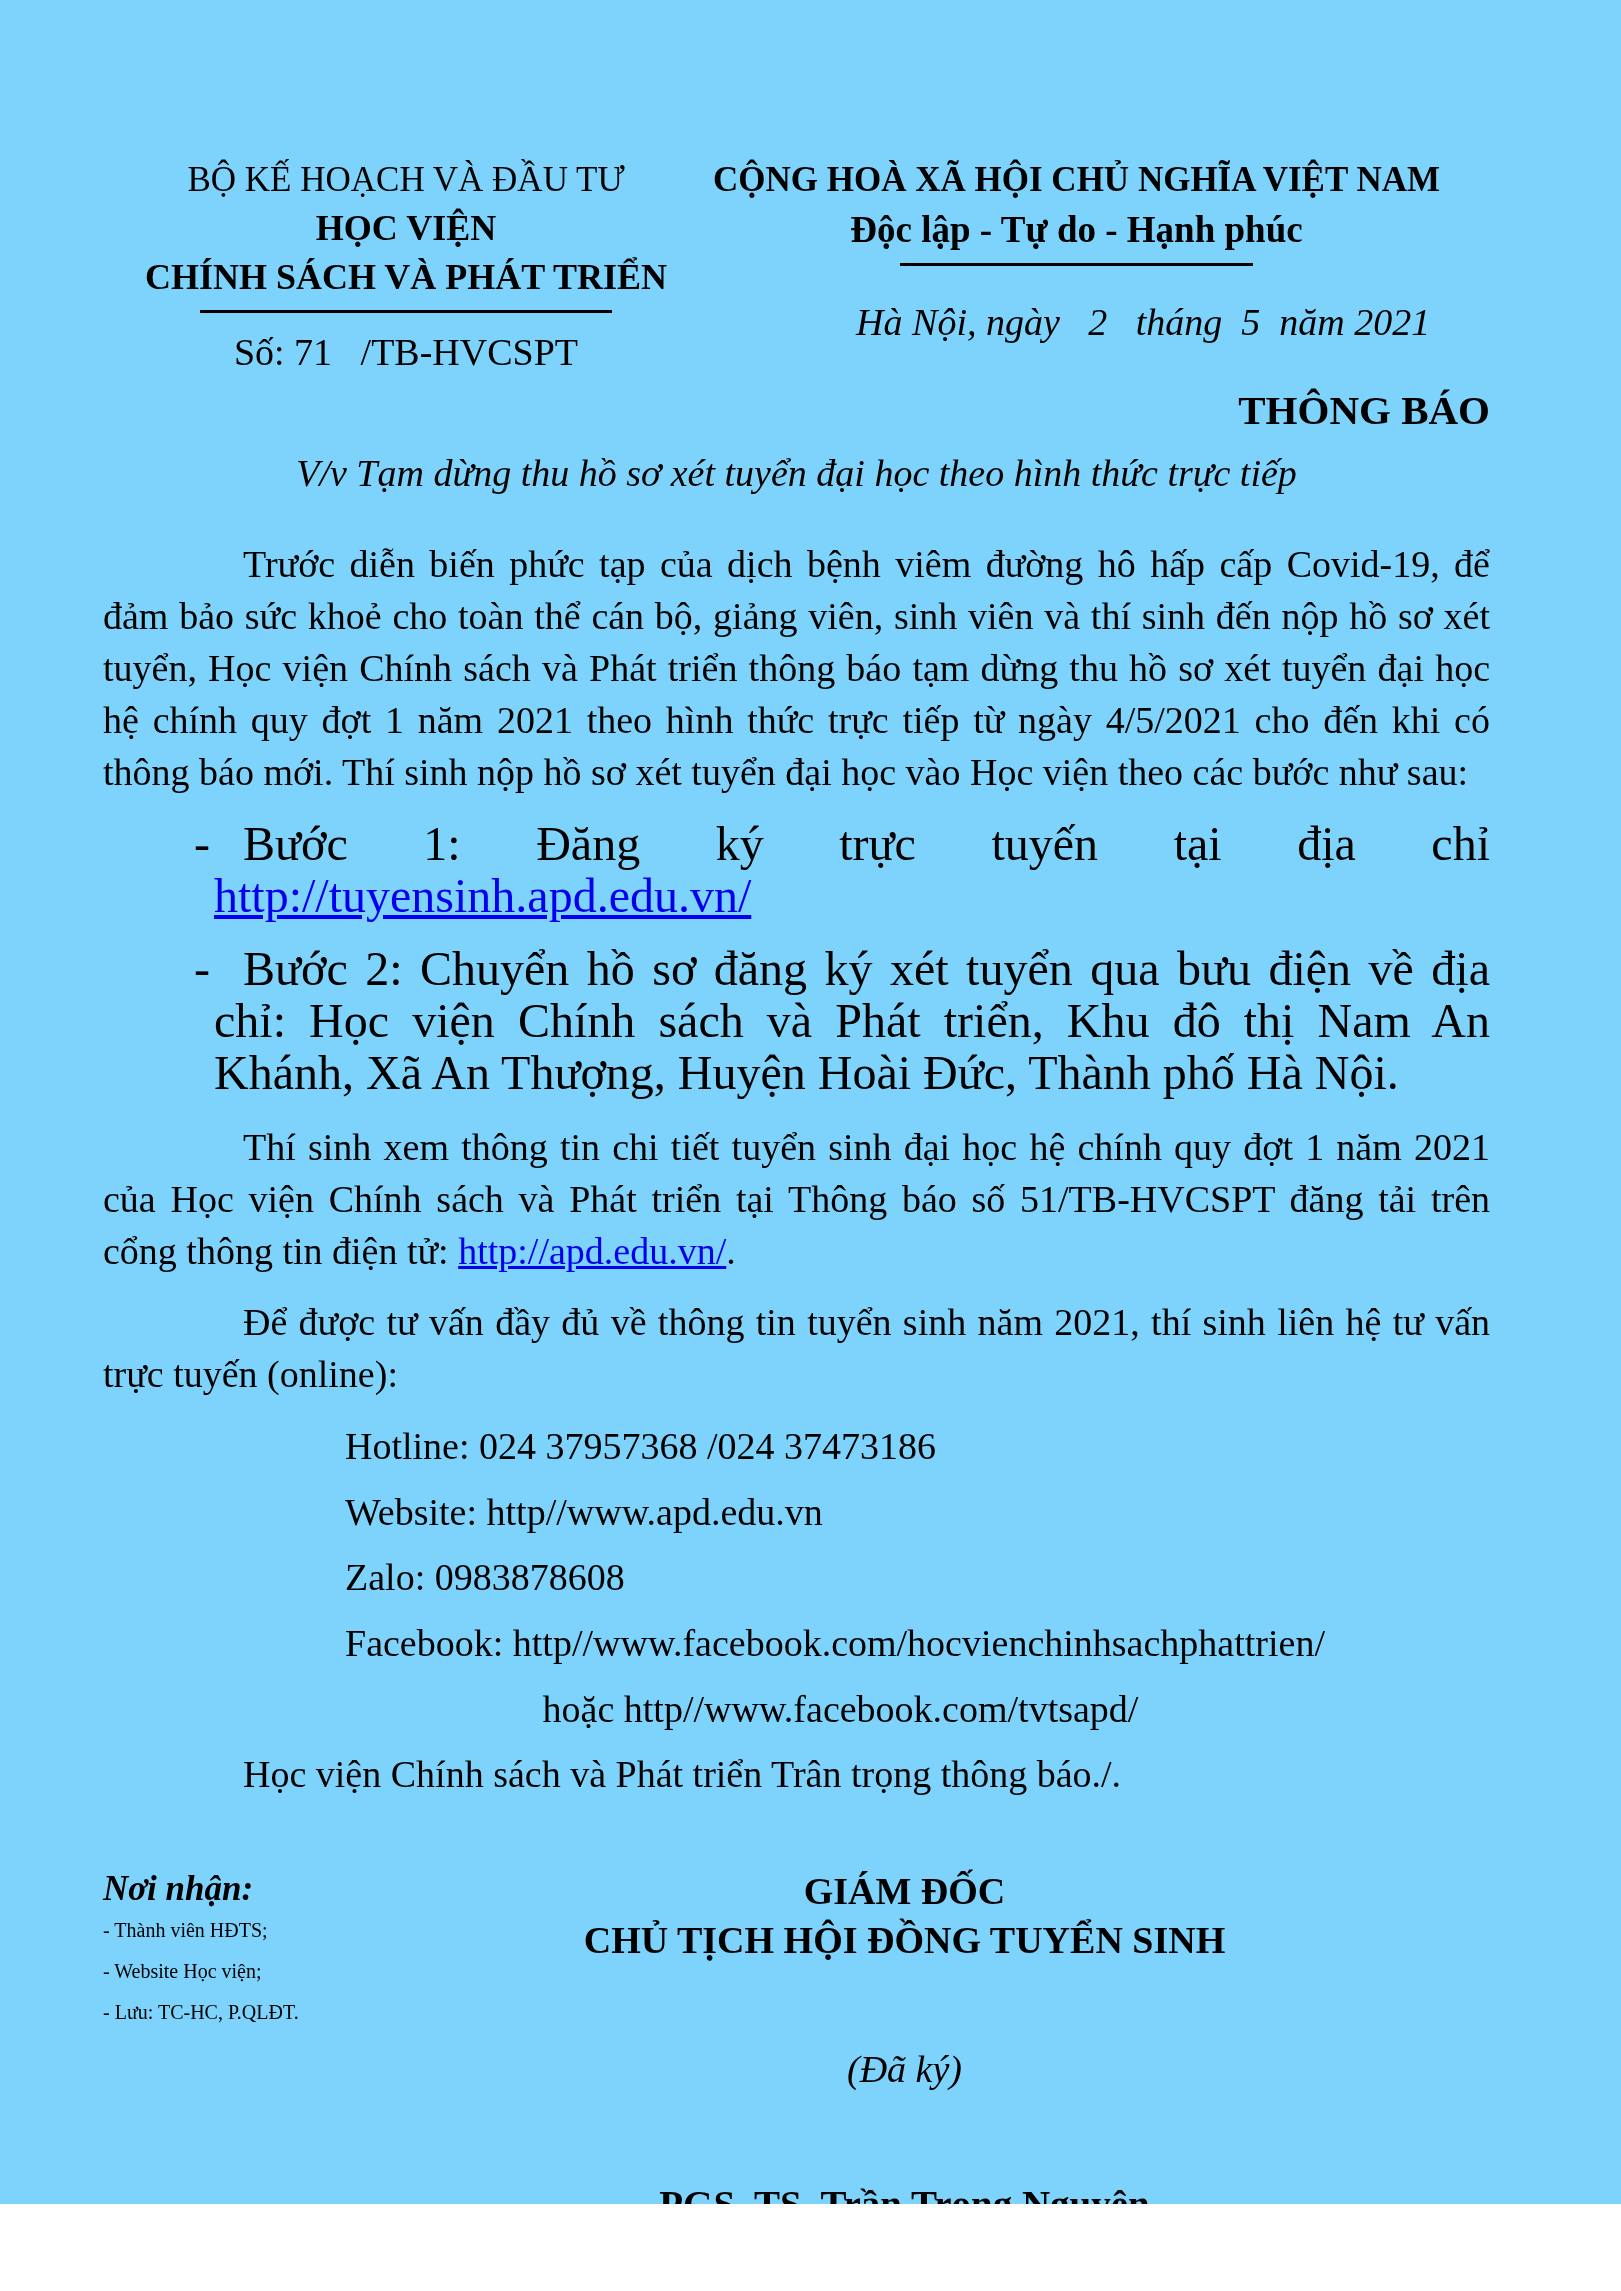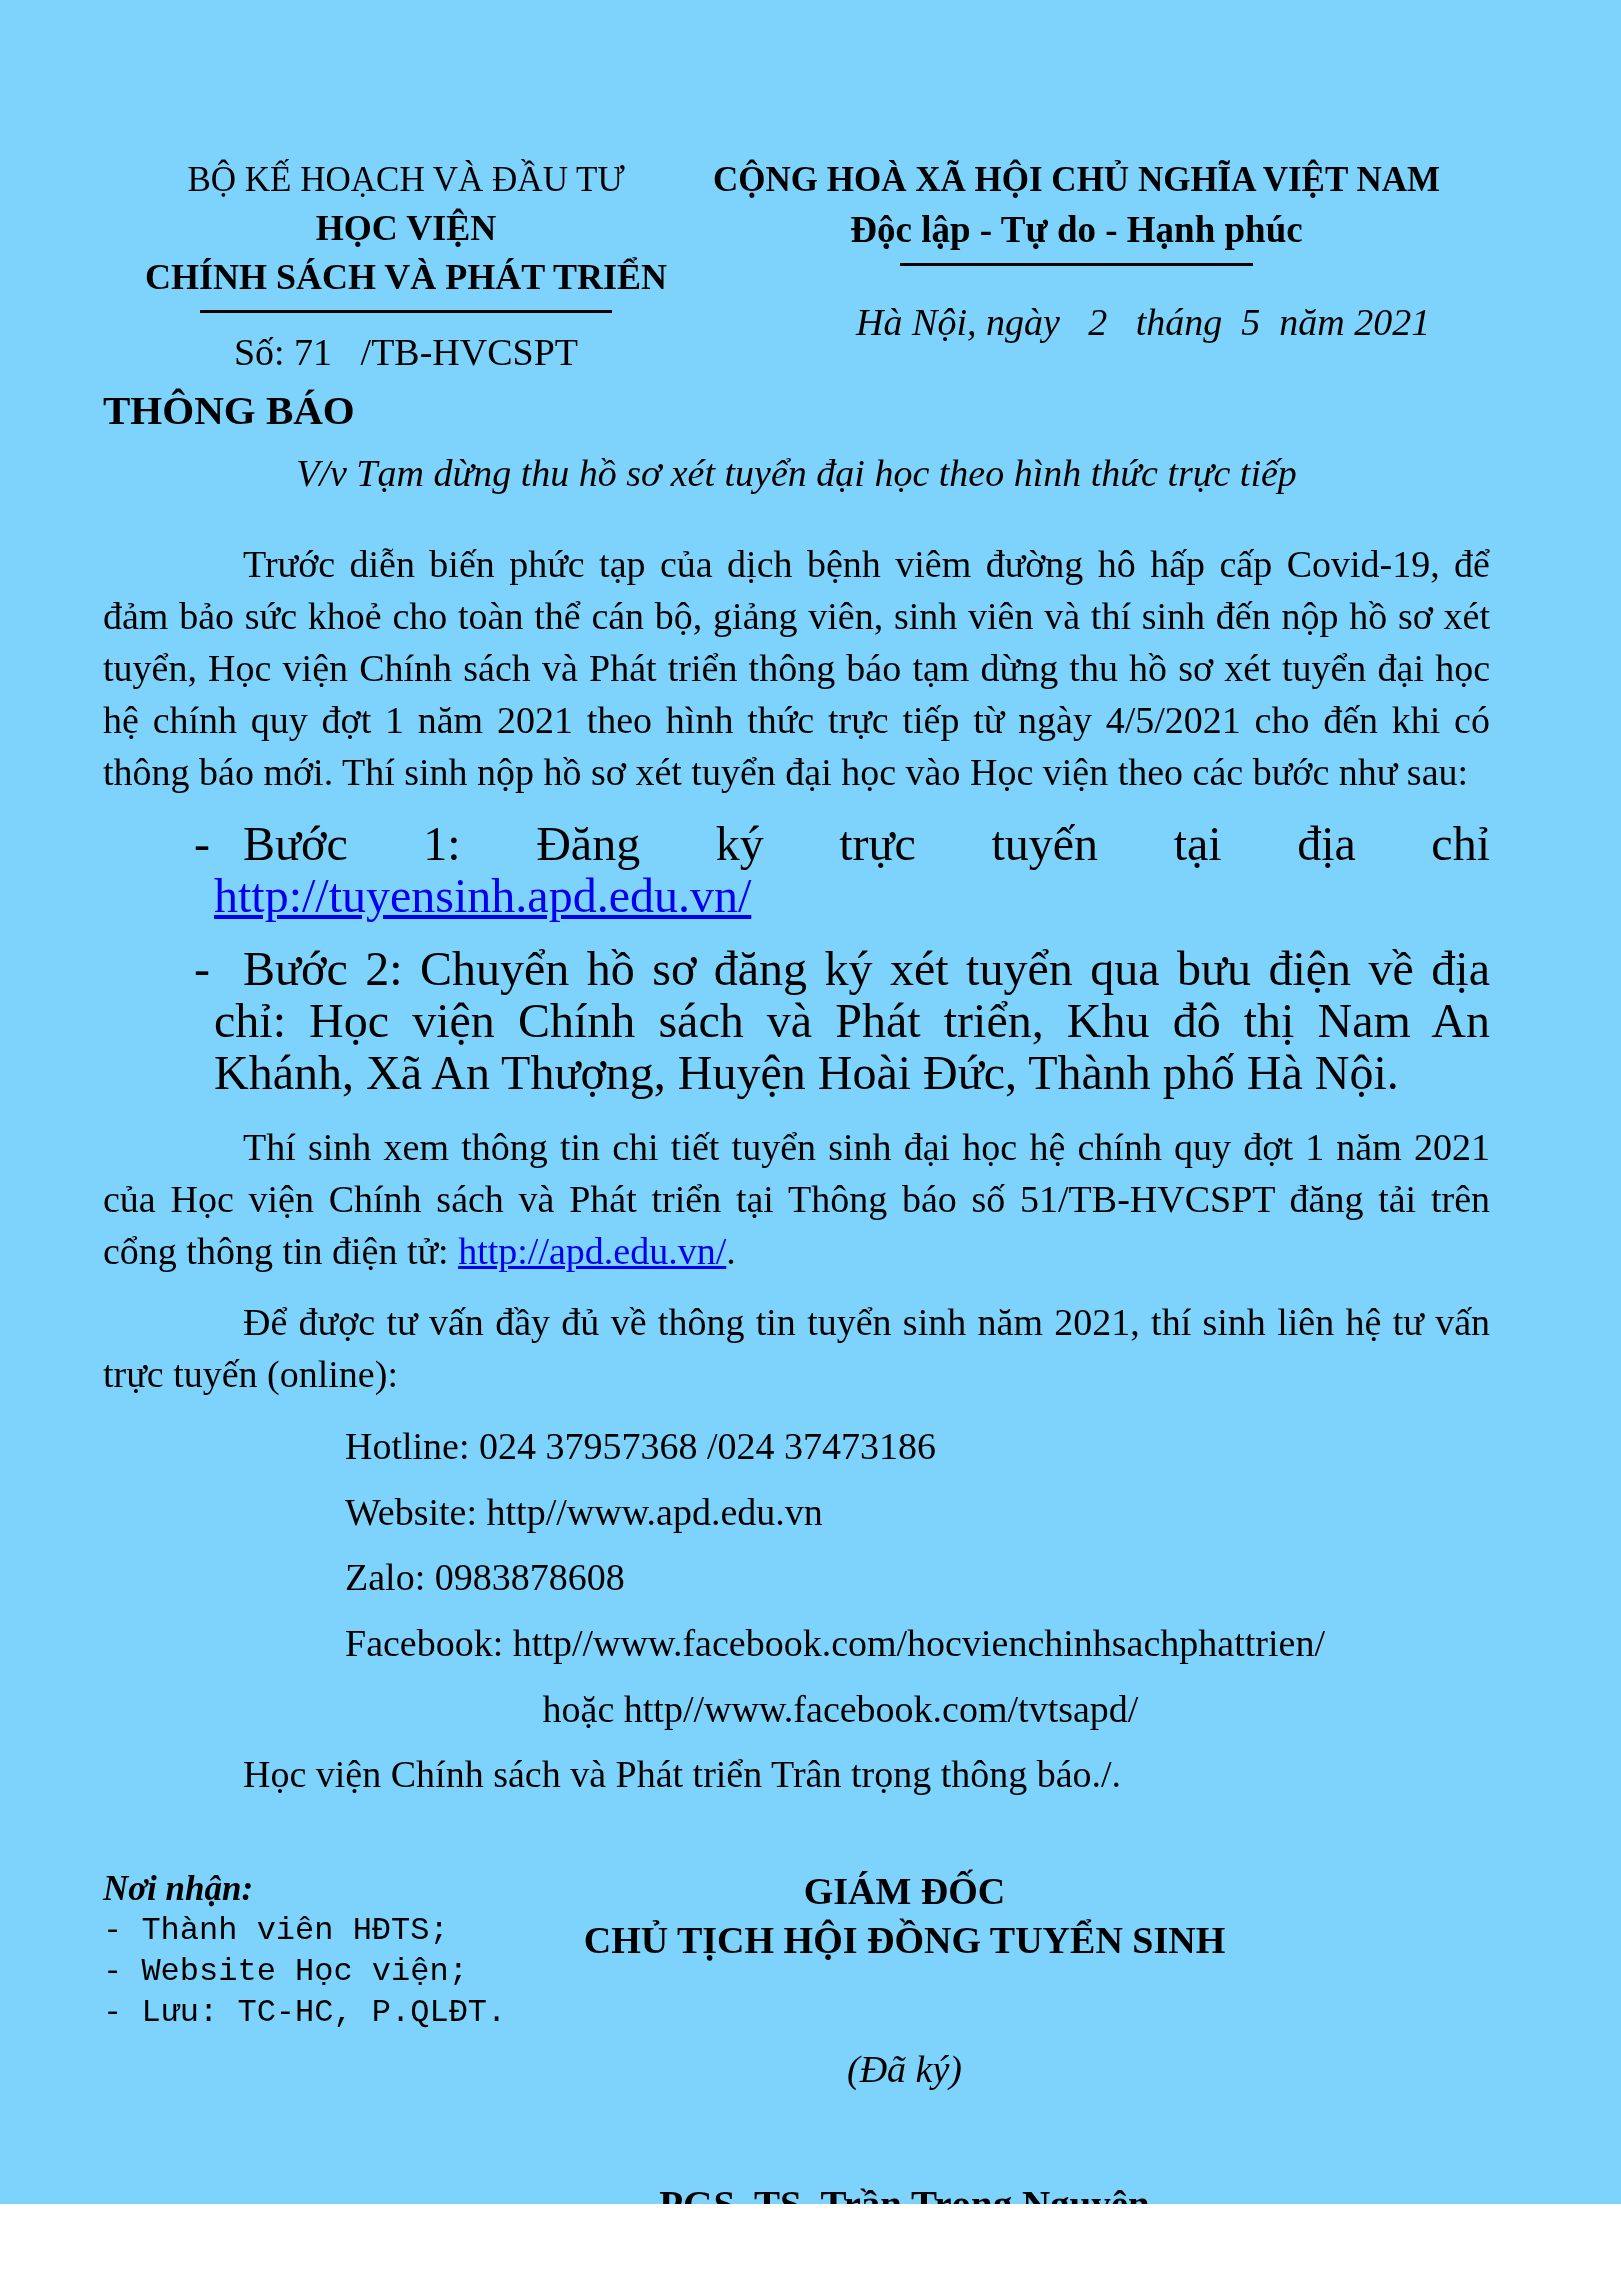--- a/index.html
+++ b/index.html
@@ -38,21 +38,21 @@
     margin-top: 32px;
     font-size: 38px; line-height: 49px;
     font-style: italic;
     text-align: right;
     padding-right: 13.7px;
     white-space: pre-wrap;
   }
   
   .title {
     margin-top: 7.8px;
-    text-align: left;
+    text-align: right;
     font-size: 41px; line-height: 51px;
     font-weight: bold;
   }
   .subtitle {
     margin-top: 11.8px;
     text-align: center;
     font-size: 38px; line-height: 51px;
     font-style: italic;
   }
   
@@ -95,21 +95,21 @@
     line-height: 52px;
   }
   .closing { margin-top: 9.8px; margin-bottom: 0; }
   
   .footer { display: flex; margin-top: 67px; }
   .recipients { flex: 0 0 429px; }
   .recipients-heading {
     font-size: 35px; line-height: 43px;
     font-weight: bold; font-style: italic;
   }
-  .recipient-item { font-size: 32px; line-height: 41px; font-family: Liberation Mono, monospace; }
+  .recipient-item { font-size: 20px; line-height: 41px; }
   .signature { flex: 0 0 745px; text-align: center; }
   .sig-title { font-size: 38px; line-height: 49px; font-weight: bold; }
   .sig-signed { margin-top: 80px; font-size: 38px; line-height: 49px; font-style: italic; }
   .sig-name { margin-top: 86px; font-size: 39px; line-height: 49px; font-weight: bold; }
 </style>
 </head>
 <body>
 
 <div class="page">
 

